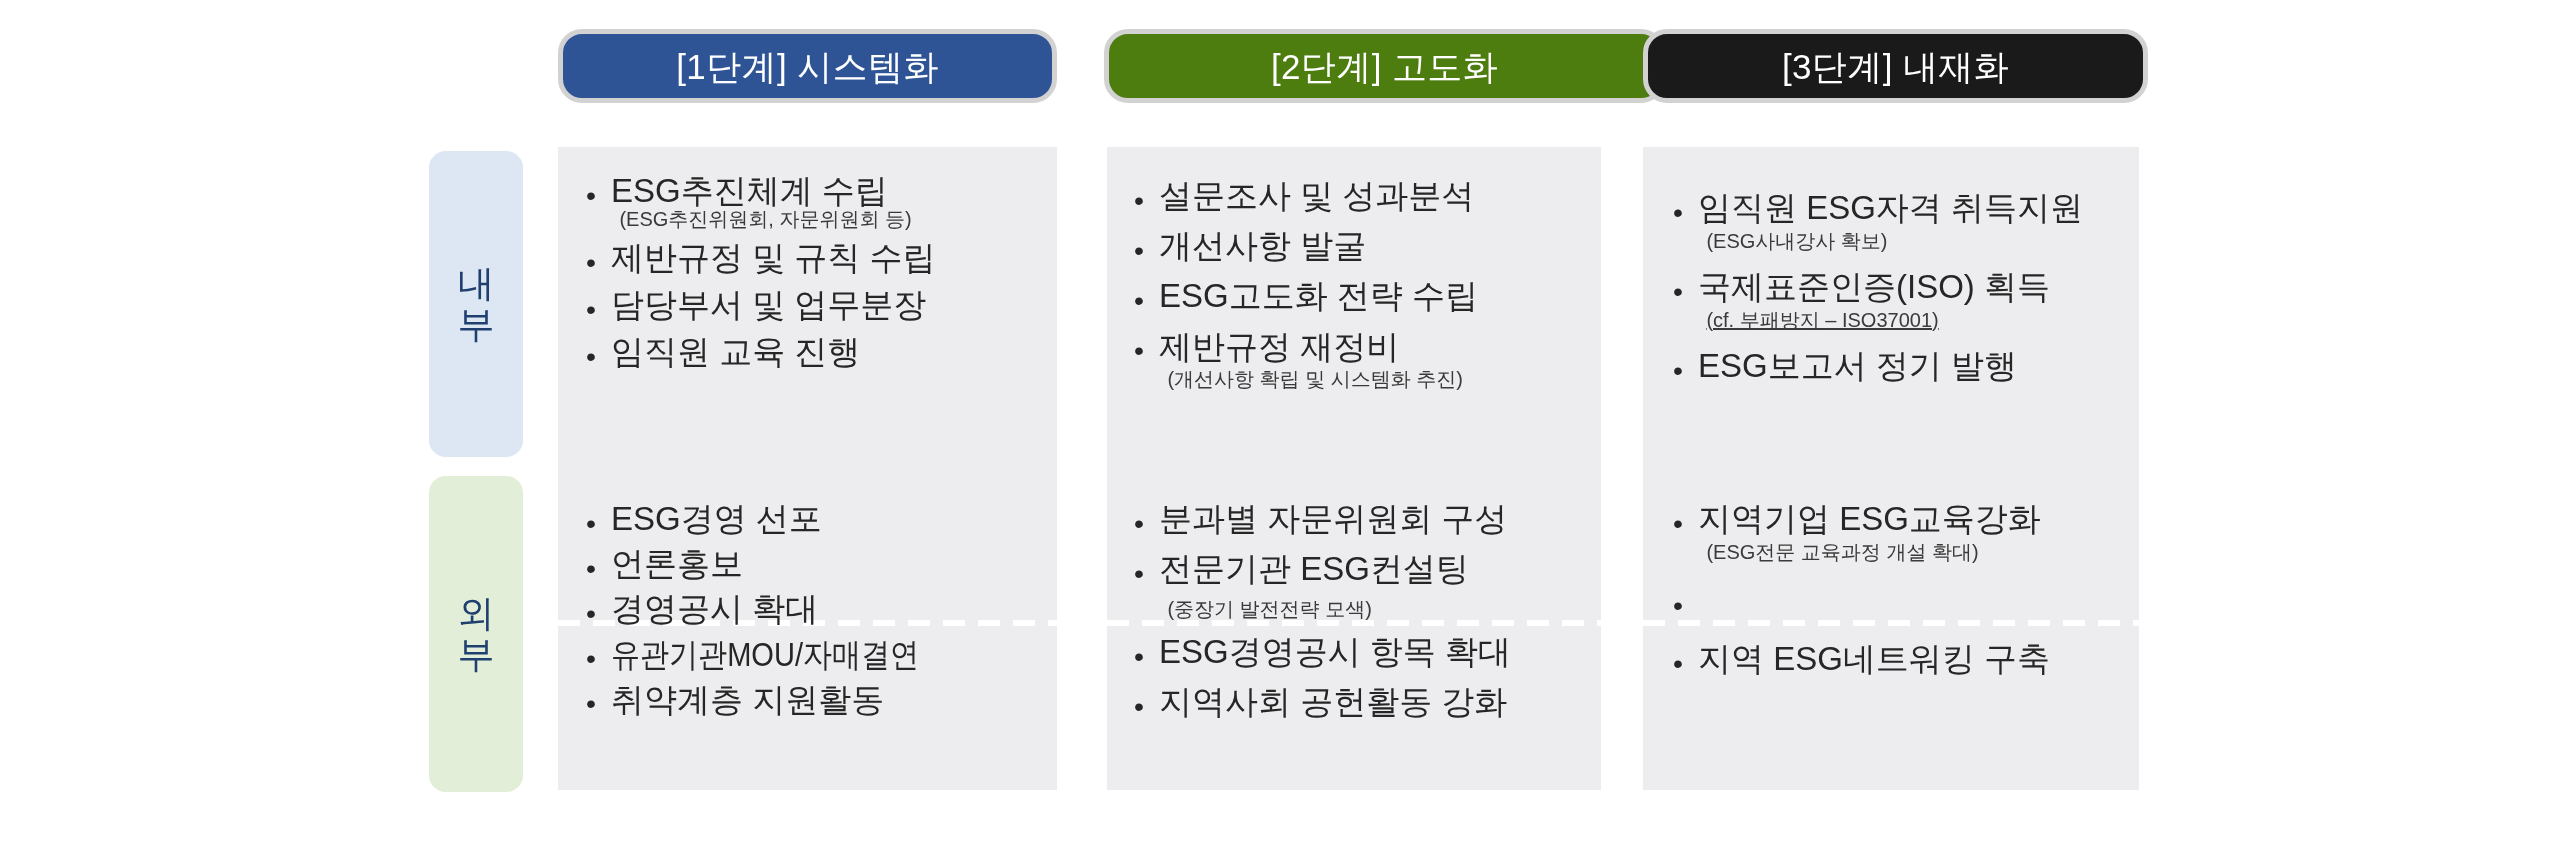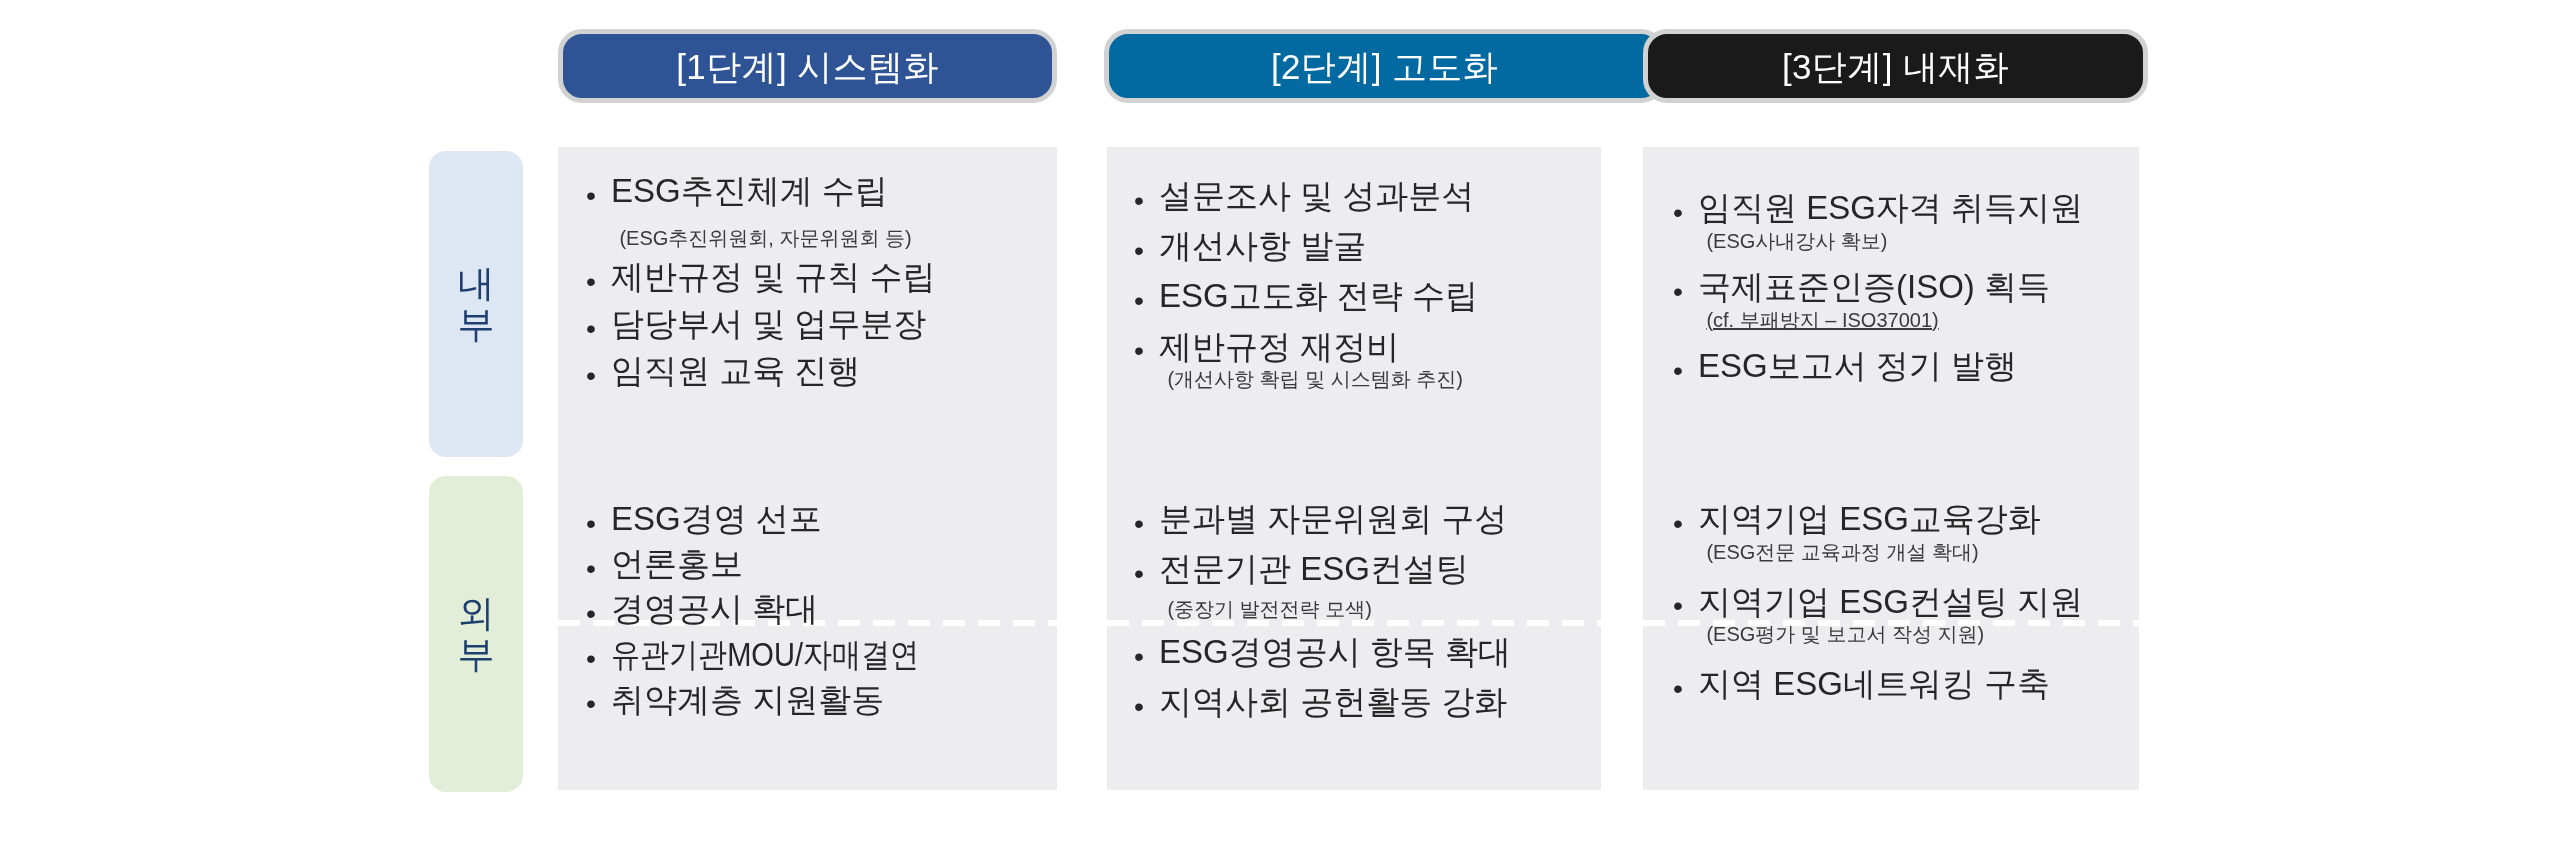--- a/index.html
+++ b/index.html
@@ -85,21 +85,21 @@
   .condensed{transform:scaleX(0.88);transform-origin:left center;}
 </style>
 </head>
 <body>
 
 <div id="stage">
 
   <div class="hdr" id="hdr-1" style="left:558px;top:29px;width:499px;background:#2e5496;">
     <span>[1단계] 시스템화</span>
   </div>
-  <div class="hdr" id="hdr-2" style="left:1104px;top:29px;width:561px;background:#0369a1;">
+  <div class="hdr" id="hdr-2" style="left:1104px;top:29px;width:561px;background:#4d7c0f;">
     <span>[2단계] 고도화</span>
   </div>
   <div class="hdr" id="hdr-3" style="left:1643px;top:29px;width:505px;background:#1a1a1a;">
     <span>[3단계] 내재화</span>
   </div>
 
   <div class="panel" style="left:558px;width:499px;">
     <div class="dash" style="left:0px;width:499px;"></div>
   </div>
   <div class="panel" style="left:1107px;width:494px;">
@@ -116,21 +116,21 @@
   <div class="rowlabel" id="lbl-external">
     <span>외</span>
     <span>부</span>
   </div>
 
   <div class="group" id="g-1-internal" style="left:586px;top:174px;width:469px;">
       <div class="item" style="margin-top: 0px;">
         <span class="bullet">•</span>
         <div>
           <div class="itext">ESG추진체계 수립</div>
-          <div class="note" style="margin-top: 19px; margin-left: 8.4px;">(ESG추진위원회, 자문위원회 등)</div>
+          <div class="note" style="margin-top: 0; margin-left: 8.4px;">(ESG추진위원회, 자문위원회 등)</div>
         </div>
       </div>
       <div class="item" style="margin-top: 11.7px;">
         <span class="bullet">•</span>
         <div>
           <div class="itext">제반규정 및 규칙 수립</div>
         </div>
       </div>
       <div class="item" style="margin-top: 11.7px;">
         <span class="bullet">•</span>
@@ -258,24 +258,20 @@
   <div class="group" id="g-3-external" style="left:1673px;top:502px;width:477px;">
       <div class="item" style="margin-top: 0px;">
         <span class="bullet">•</span>
         <div>
           <div class="itext">지역기업 ESG교육강화</div>
           <div class="note" style="margin-top: 5px; margin-left: 8.4px;">(ESG전문 교육과정 개설 확대)</div>
         </div>
       </div>
       <div class="item" style="margin-top: 22px;">
         <span class="bullet">•</span>
-        <div>
-          <div class="itext">지역기업 ESG컨설팅 지원</div>
-          <div class="note" style="margin-top: 5px; margin-left: 8.4px;">(ESG평가 및 보고서 작성 지원)</div>
-        </div>
       </div>
       <div class="item" style="margin-top: 22px;">
         <span class="bullet">•</span>
         <div>
           <div class="itext">지역 ESG네트워킹 구축</div>
         </div>
       </div>
     </div>
 
 </div>

